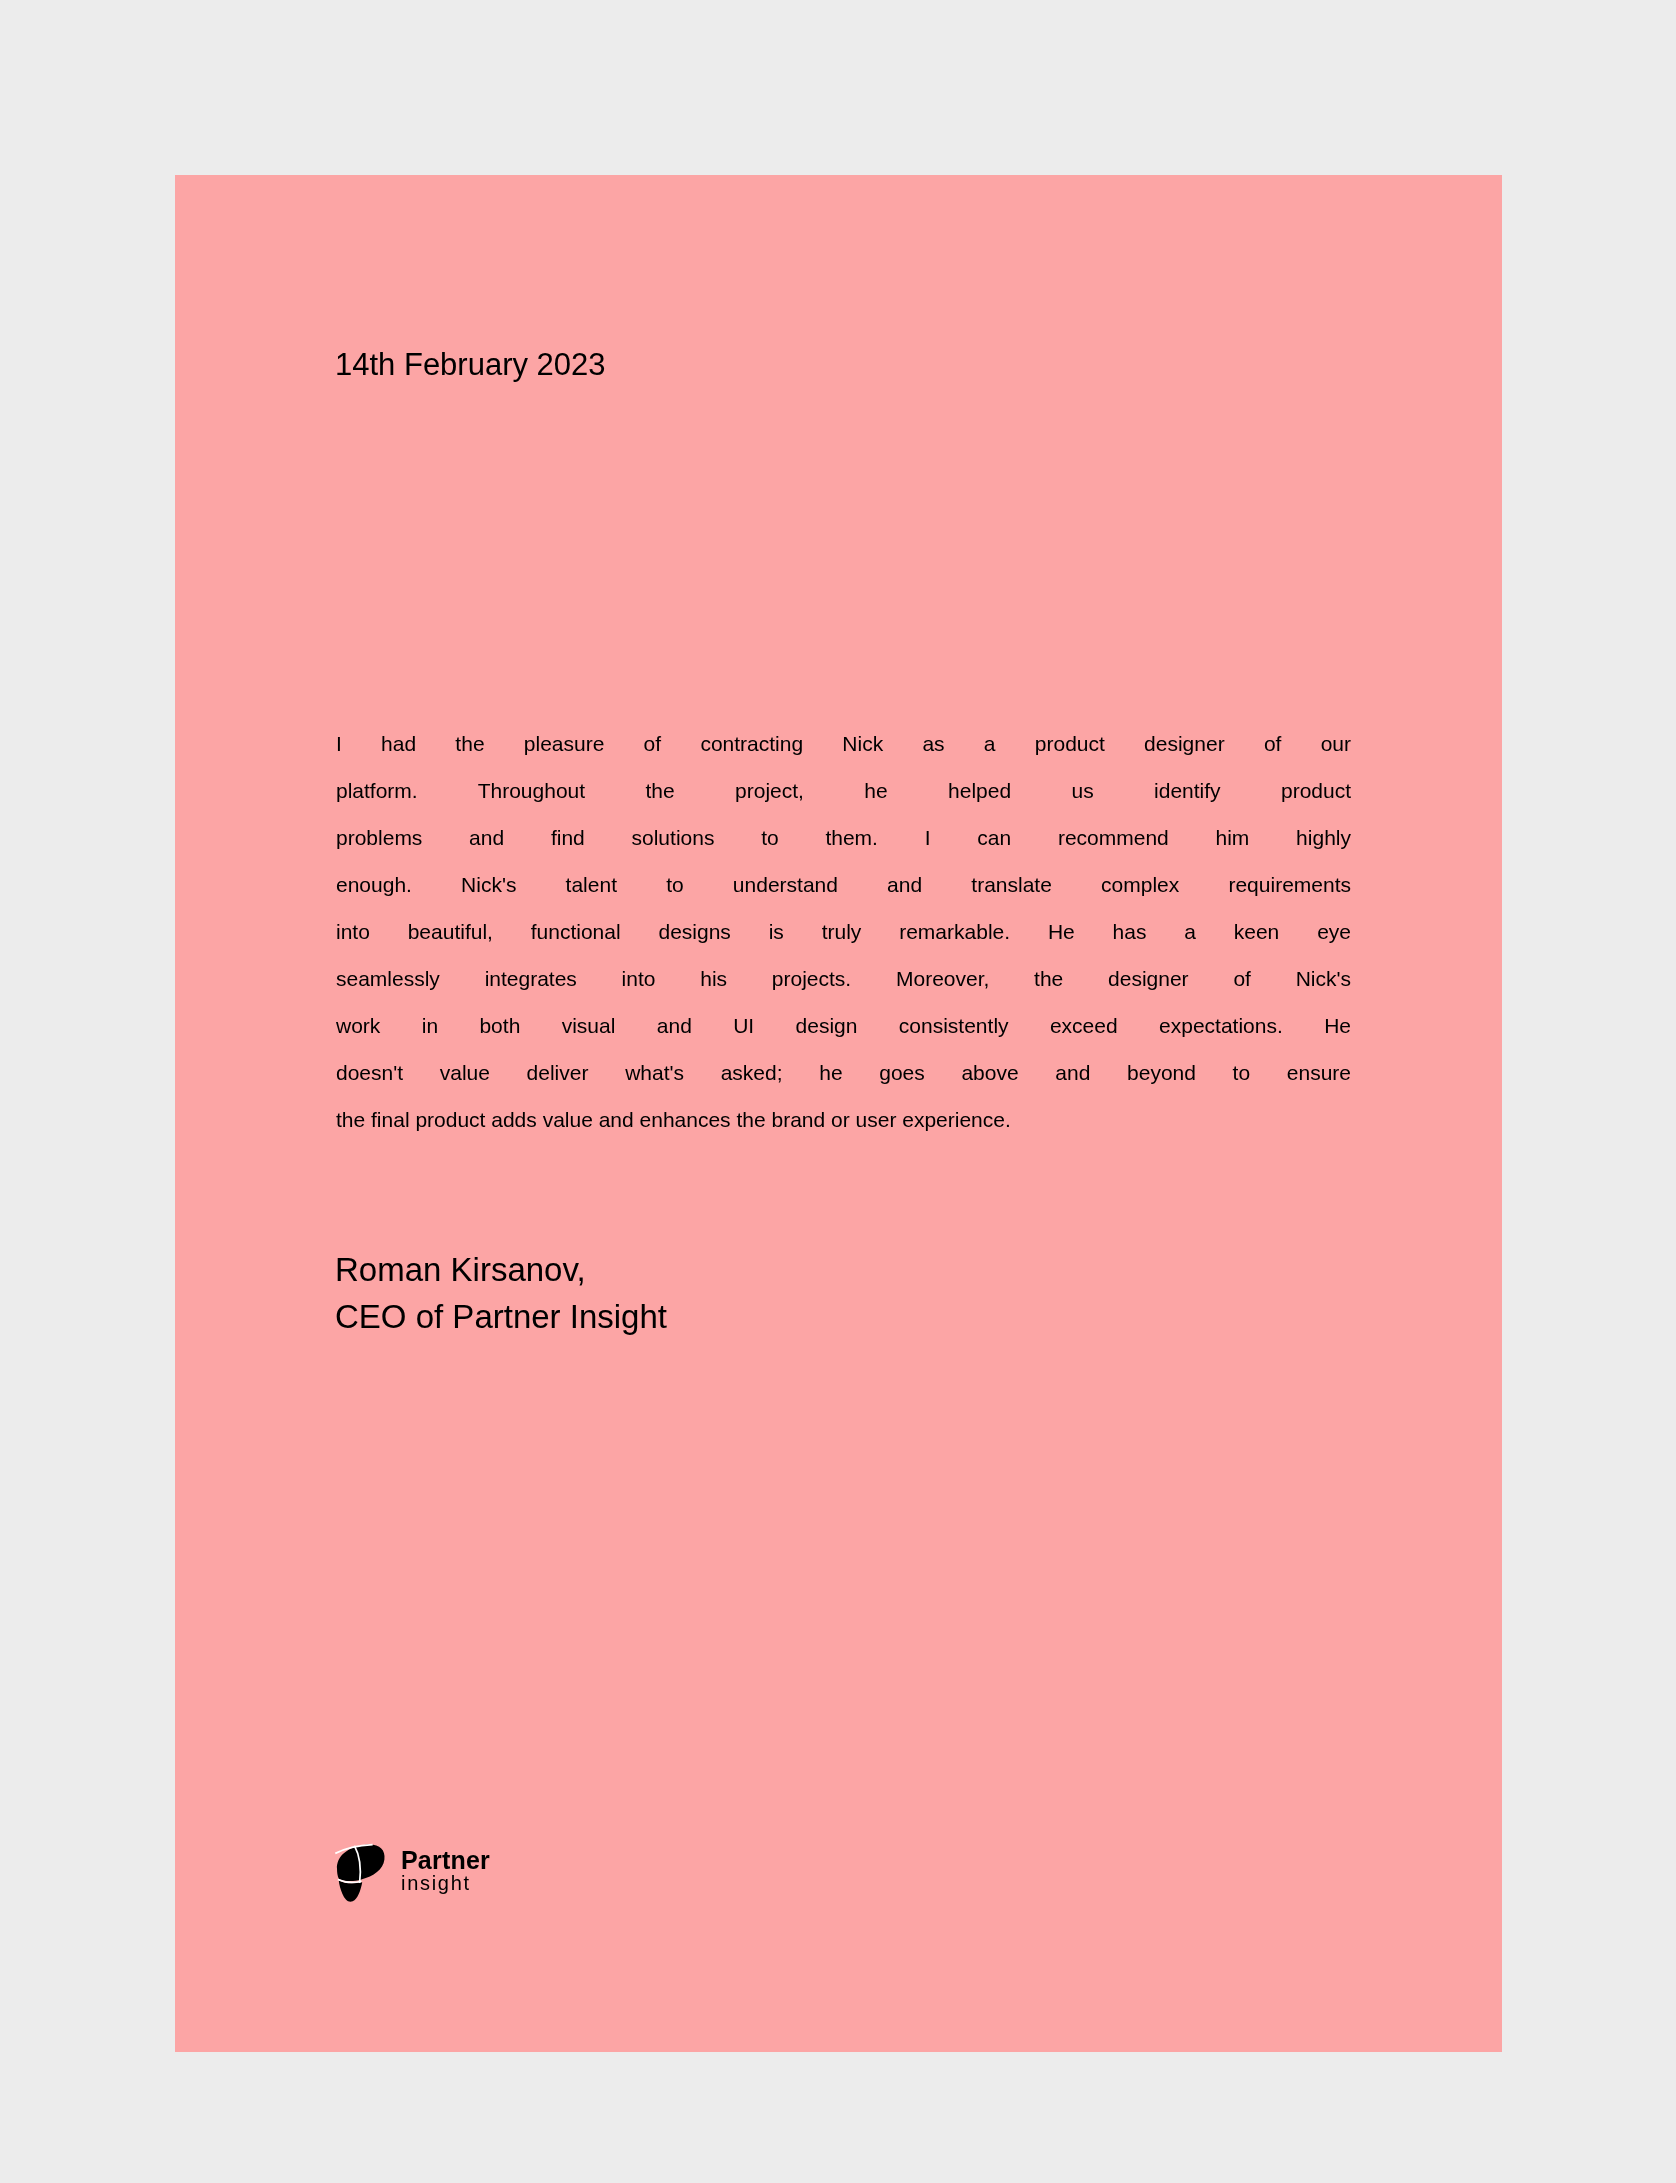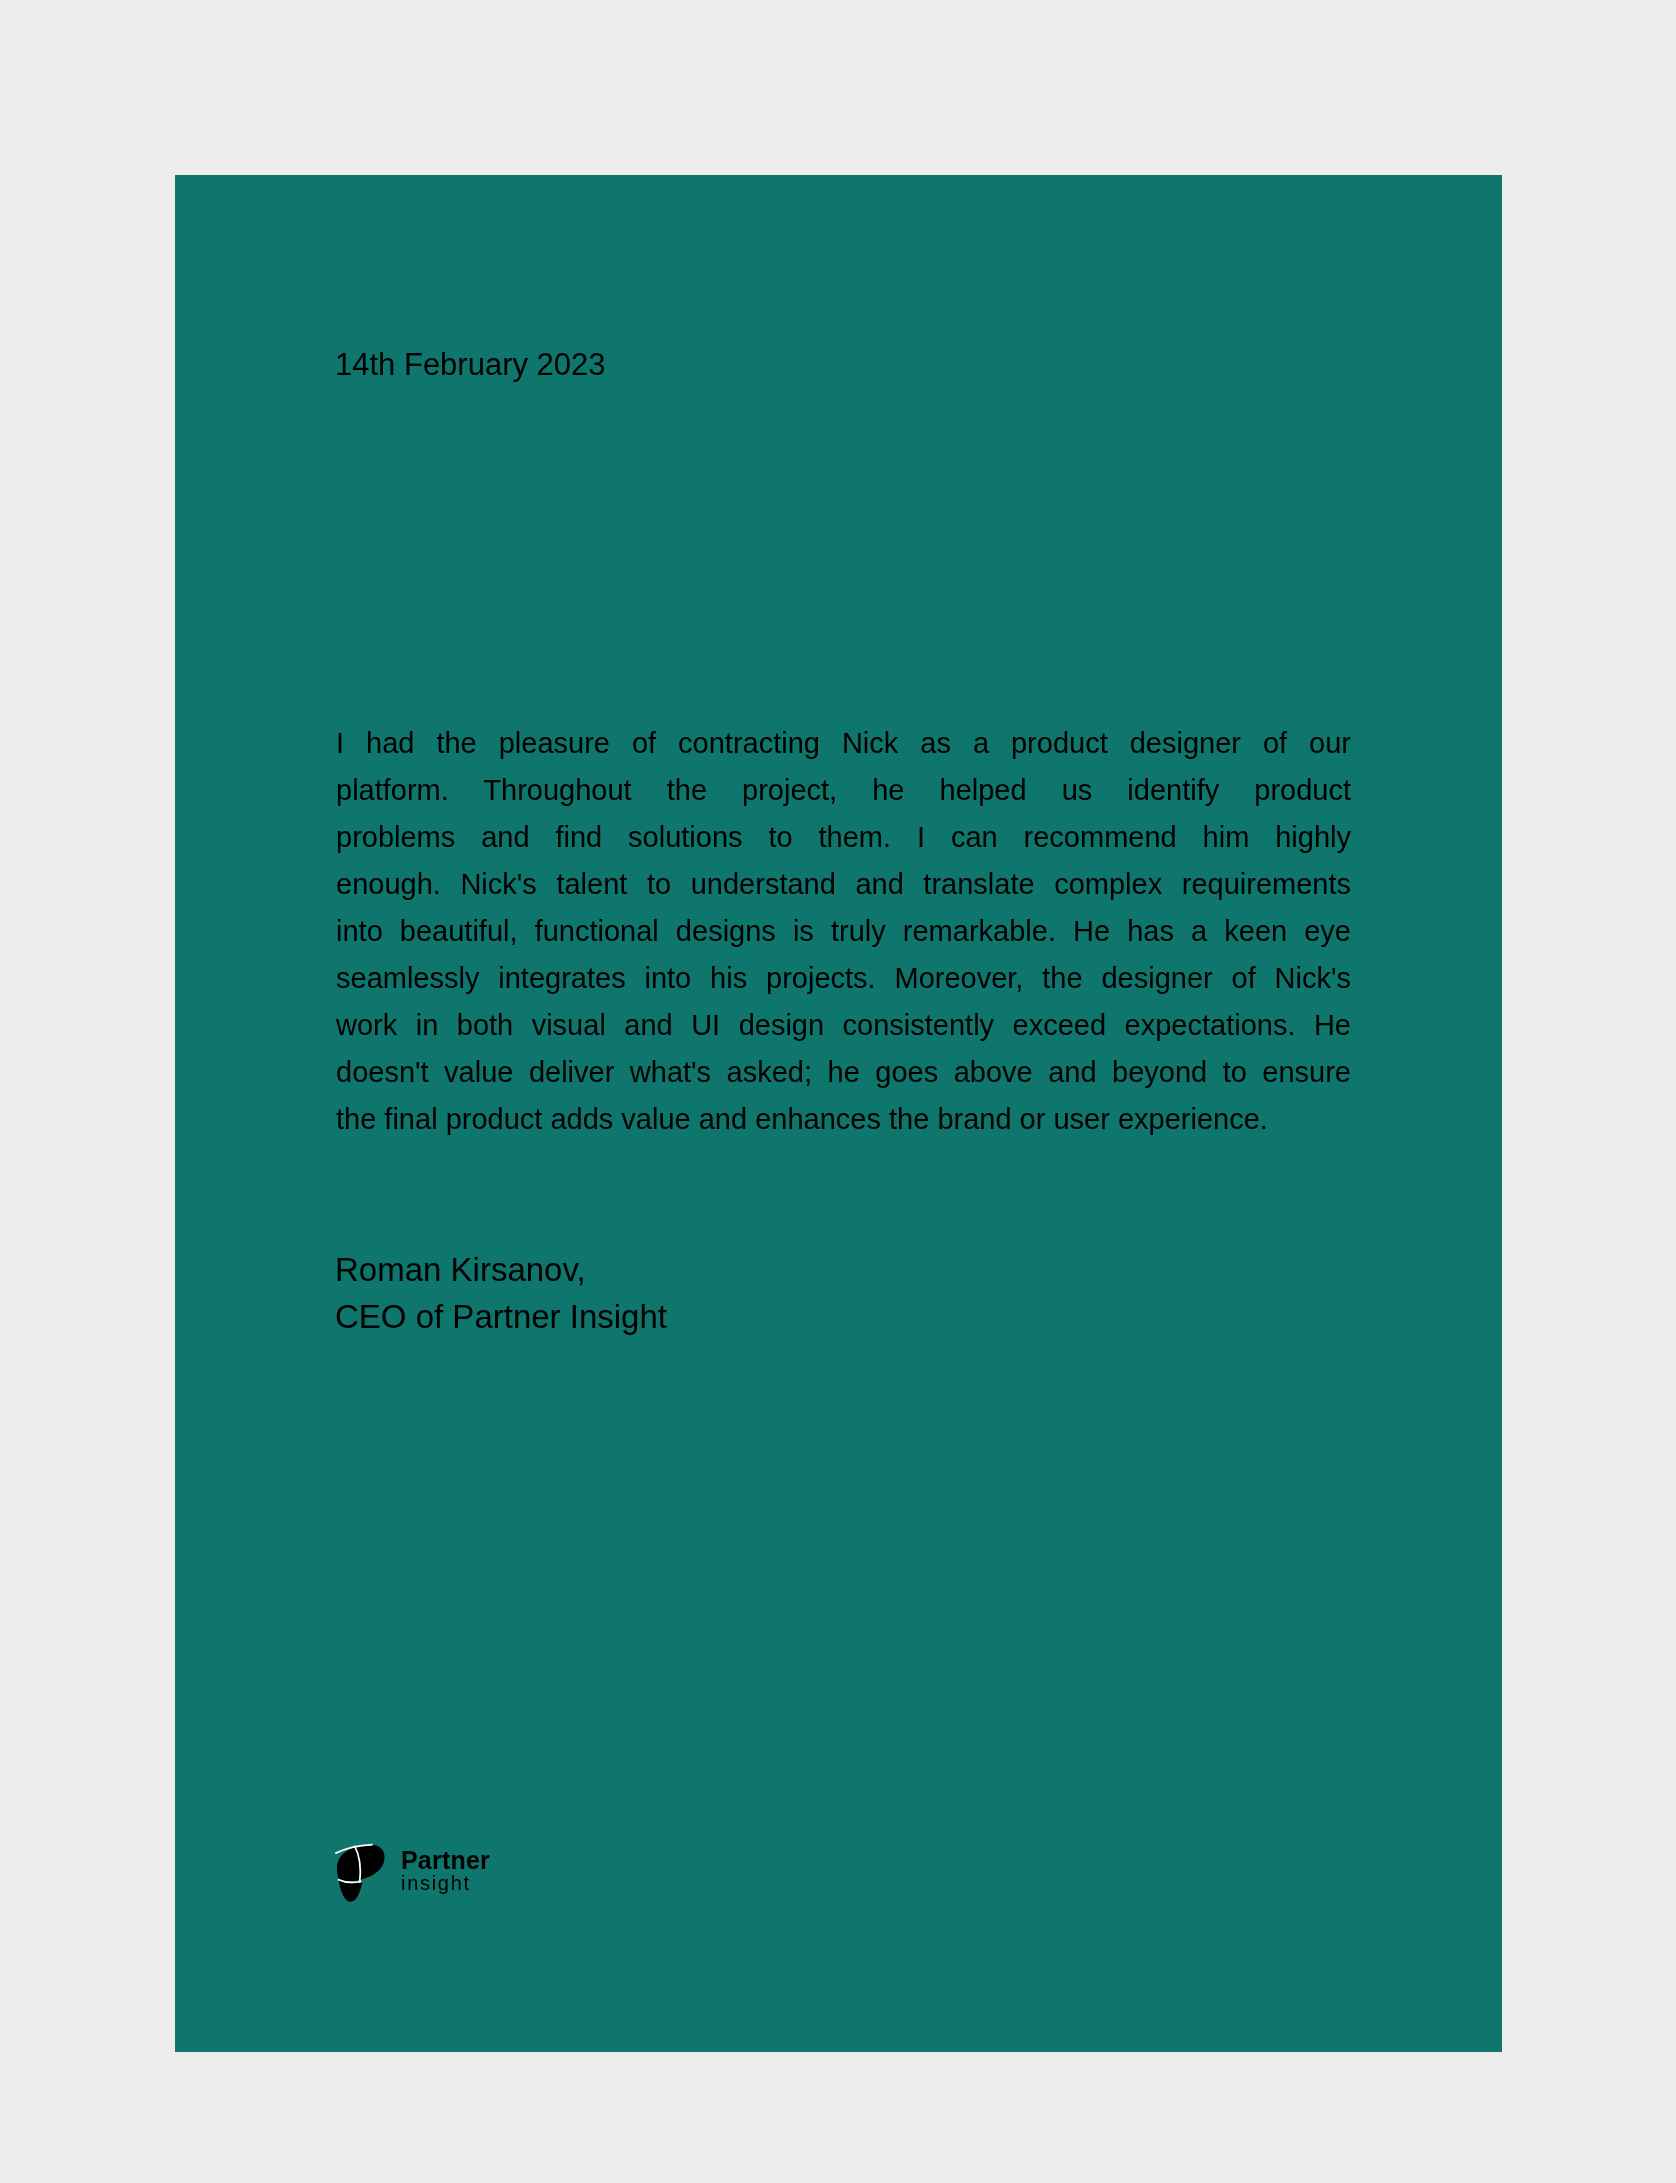--- a/index.html
+++ b/index.html
@@ -14,42 +14,42 @@
     overflow: hidden;
     font-family: "Liberation Sans", sans-serif;
     color: #000000;
   }
   .page {
     position: absolute;
     left: 175px;
     top: 175px;
     width: 1327px;
     height: 1877px;
-    background: #0f766e;
+    background: #fca5a5;
   }
   .abs { position: absolute; }
   .date {
     left: 160px;
     top: 171px;
     font-size: 31px;
     line-height: 37px;
     white-space: nowrap;
   }
   .address {
     left: 160px;
     top: 254px;
     font-size: 23.6px;
     line-height: 37px;
   }
   .address div { white-space: nowrap; height: 37px; }
   .body-text {
     left: 161px;
     top: 545px;
     width: 1015px;
-    font-size: 29px;
+    font-size: 21px;
     line-height: 47px;
   }
   .body-text .line {
     height: 47px;
     text-align: justify;
     text-align-last: justify;
     white-space: nowrap;
     overflow: visible;
   }
   .body-text .line.last {

